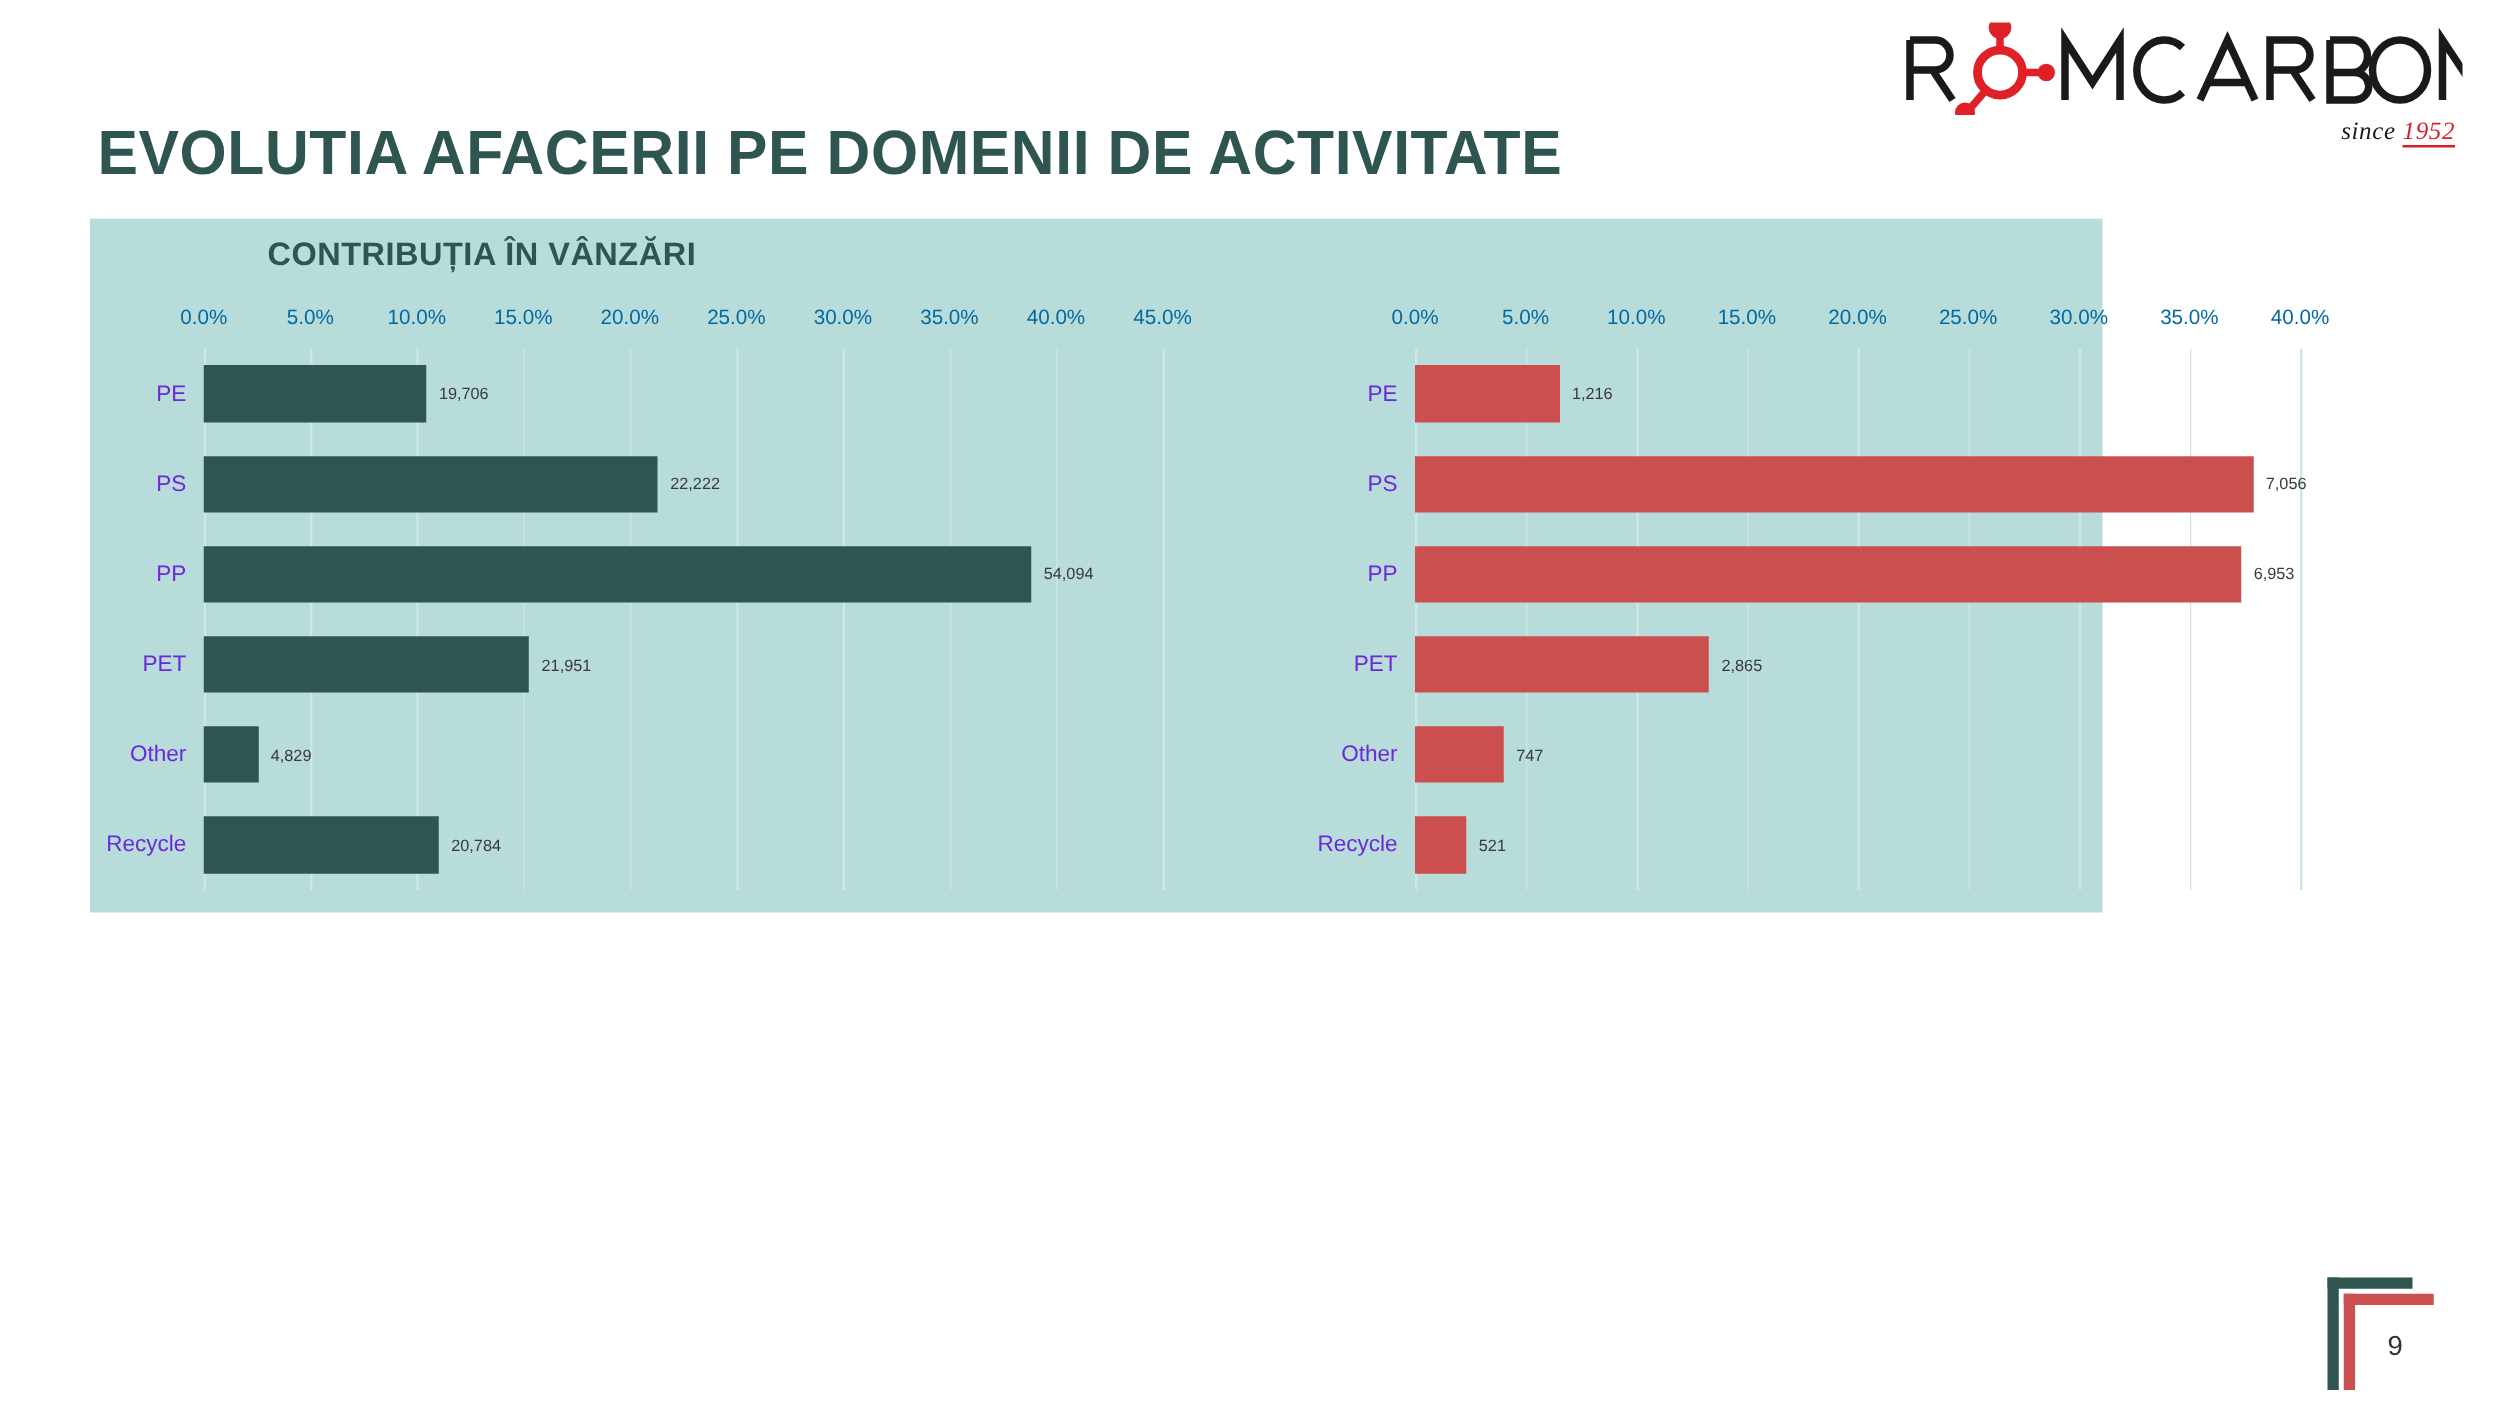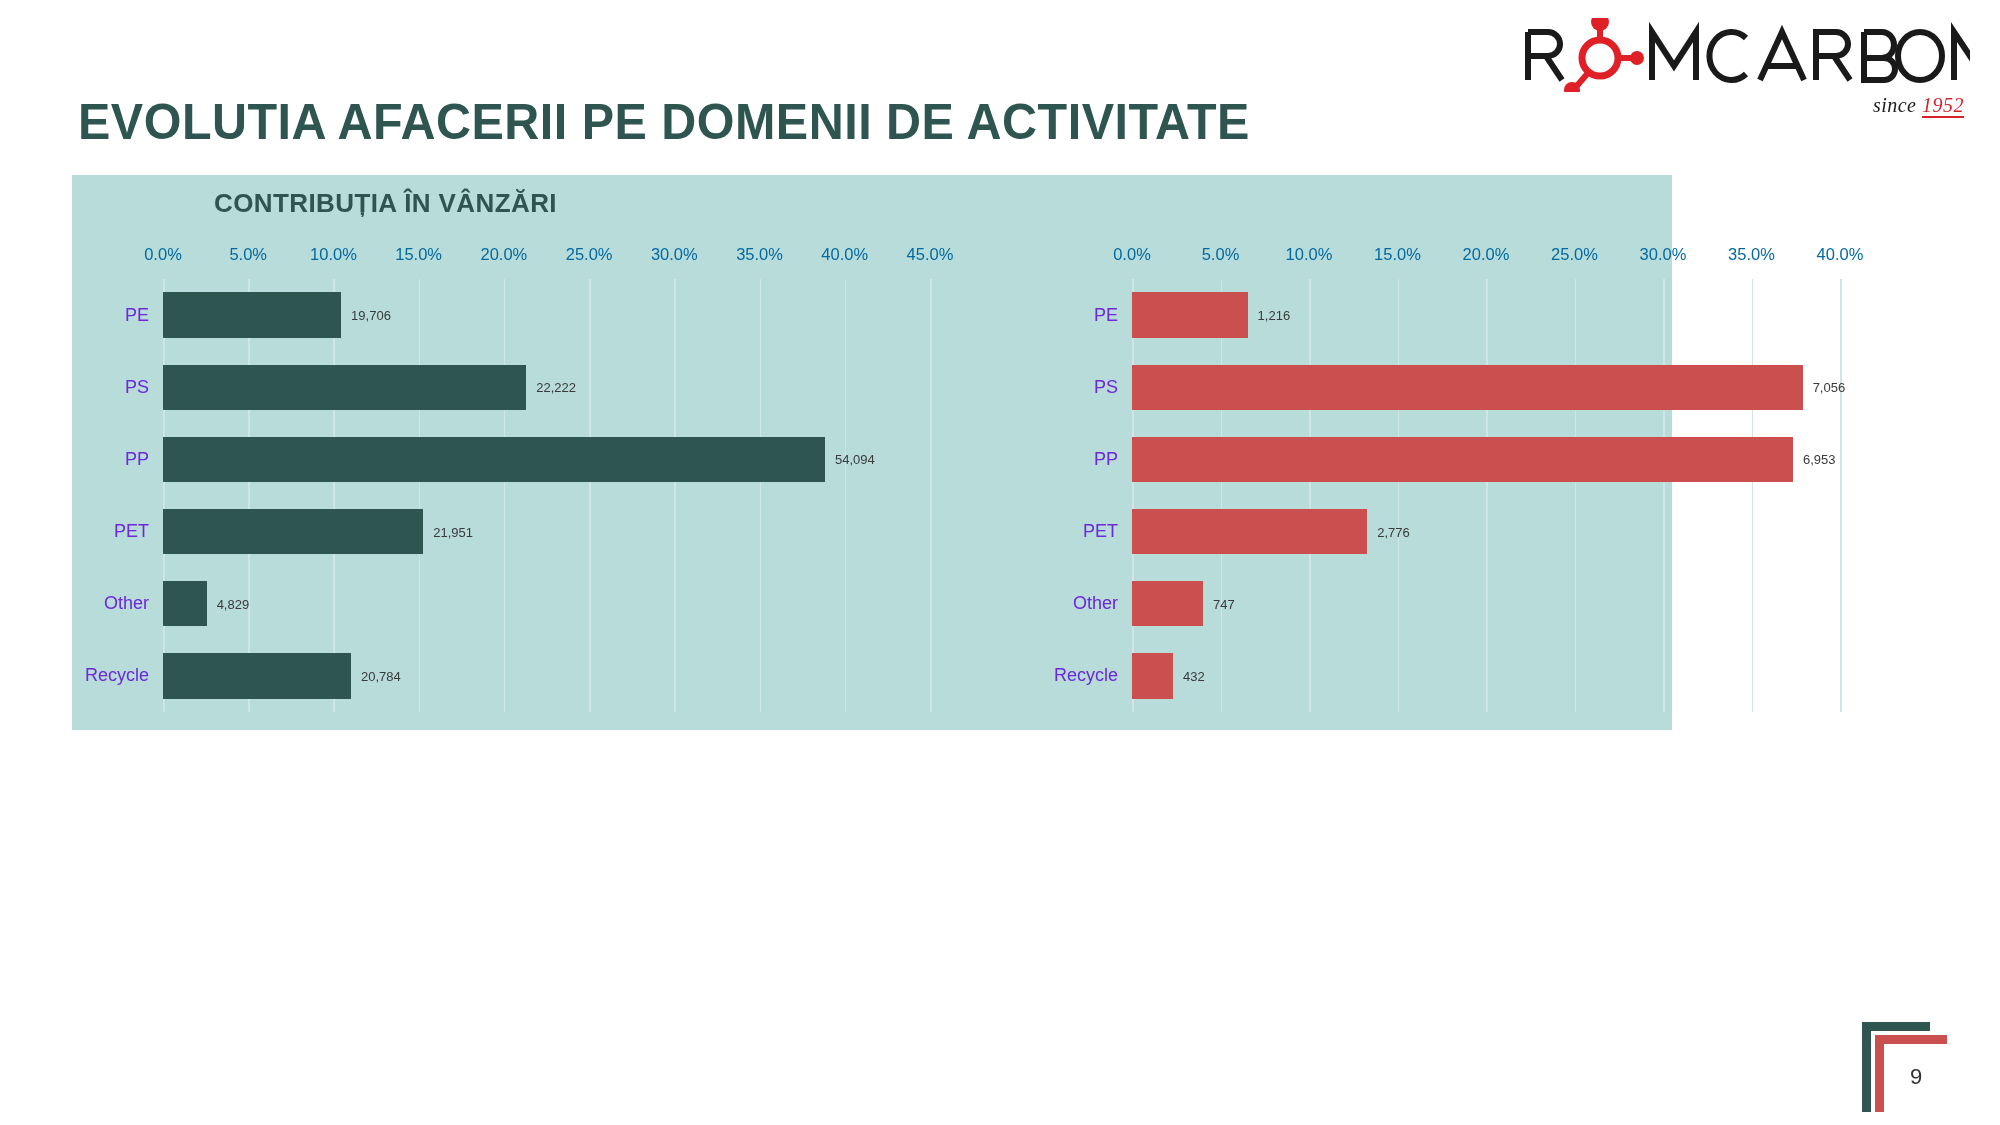--- a/index.html
+++ b/index.html
@@ -64,20 +64,21 @@
   }
 
   
   #chart-panel {
     position: absolute;
     left: 72px;
     top: 175px;
     width: 1600px;
     height: 555px;
     background: #B7DCDA;
+    padding-left: 10px;
   }
 
   .chart-block {
     position: absolute;
     top: 0;
     height: 100%;
   }
   #chart-sales { left: 0px;   width: 900px; }
   #chart-ebitda{ left: 900px; width: 933px; }
 
@@ -340,31 +341,31 @@
             <div class="bar-value" style="left: calc(94.725% + 10px);">7,056</div>
           </div>
           <div class="bar-row" style="top: 36.4167%; height: 10.5%;">
             <div class="cat-label">PP</div>
             <div class="bar bar-ebitda" style="width: 93.35%;"></div>
             <div class="bar-value" style="left: calc(93.35% + 10px);">6,953</div>
           </div>
           <div class="bar-row" style="top: 53.0833%; height: 10.5%;">
             <div class="cat-label">PET</div>
             <div class="bar bar-ebitda" style="width: 33.225%;"></div>
-            <div class="bar-value" style="left: calc(33.225% + 10px);">2,776</div>
+            <div class="bar-value" style="left: calc(33.225% + 10px);">2,865</div>
           </div>
           <div class="bar-row" style="top: 69.75%; height: 10.5%;">
             <div class="cat-label">Other</div>
             <div class="bar bar-ebitda" style="width: 10.025%;"></div>
             <div class="bar-value" style="left: calc(10.025% + 10px);">747</div>
           </div>
           <div class="bar-row" style="top: 86.4167%; height: 10.5%;">
             <div class="cat-label">Recycle</div>
             <div class="bar bar-ebitda" style="width: 5.8%;"></div>
-            <div class="bar-value" style="left: calc(5.8% + 10px);">432</div>
+            <div class="bar-value" style="left: calc(5.8% + 10px);">521</div>
           </div>
         </div>
     </div>
   </div>
 </div>
 
 <div id="page-corner">
   <div id="corner-teal"></div>
   <div id="corner-red"></div>
   <div id="page-number">9</div>

